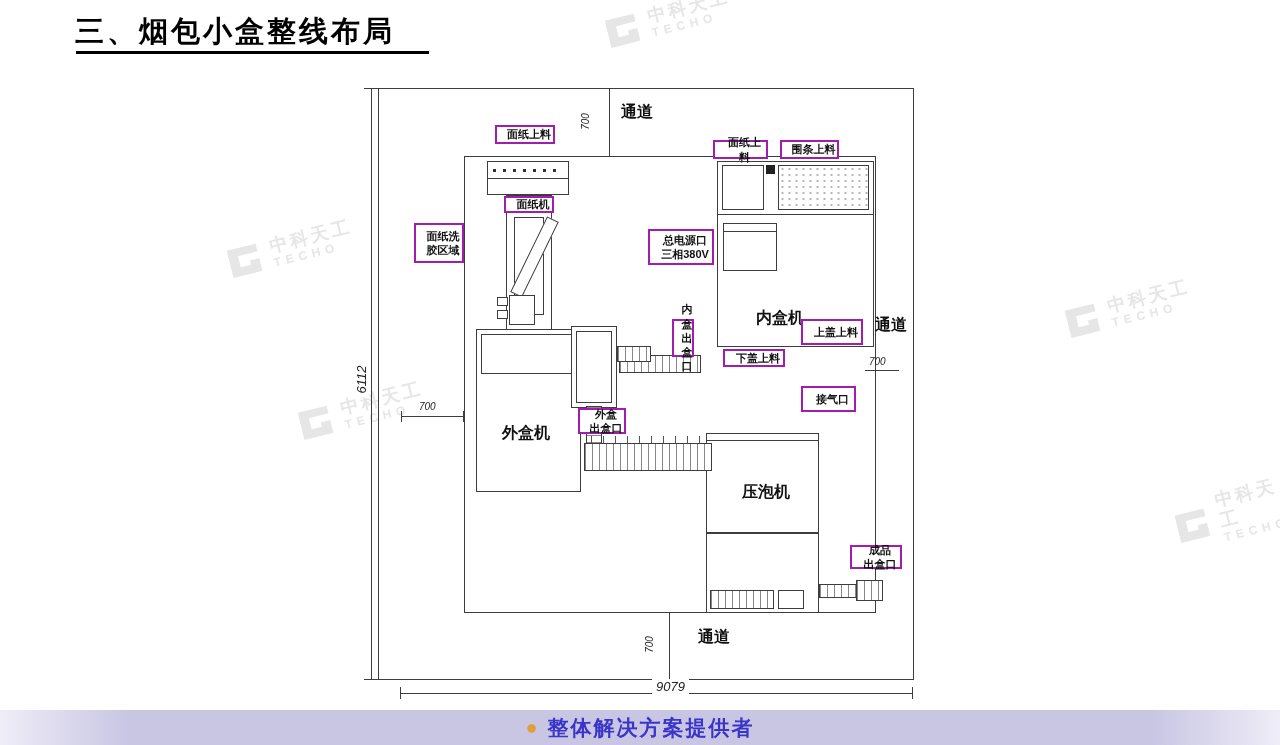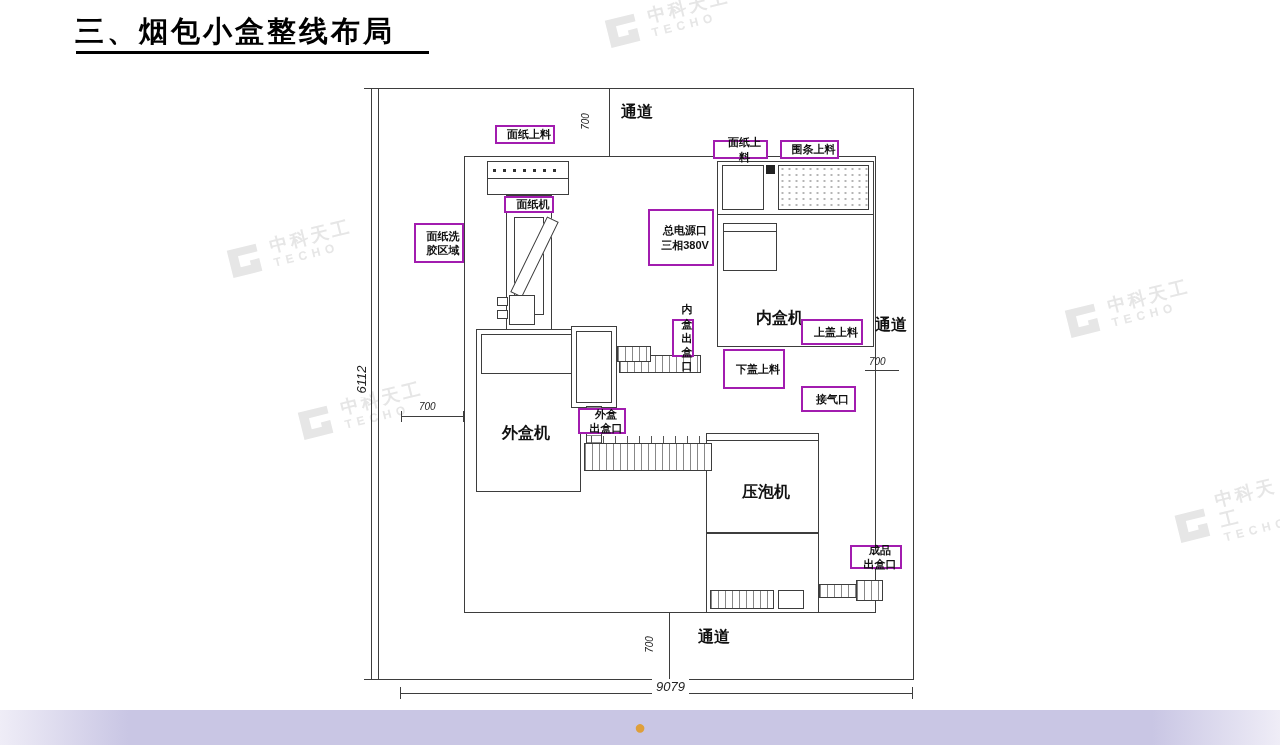--- a/index.html
+++ b/index.html
@@ -144,28 +144,28 @@
   <div class="lb" style="left:334px;top:51px;width:55px;height:19px">面纸上料</div>
   <div class="lb" style="left:401px;top:51px;width:59px;height:19px">围条上料</div>
   <div class="rc" style="left:338px;top:72px;width:157px;height:186px"></div>
   <div class="ln" style="left:339px;top:125px;width:155px;height:1px"></div>
   <div class="rc" style="left:343px;top:76px;width:42px;height:45px"></div>
   <div class="ln" style="left:387px;top:76px;width:9px;height:9px;background:#222;z-index:4"></div>
   <div class="rc holes" style="left:399px;top:76px;width:91px;height:45px"></div>
   <div class="rc" style="left:344px;top:134px;width:54px;height:48px"></div>
   <div class="ln" style="left:345px;top:142px;width:52px;height:1px"></div>
   <span class="mn" style="left:377px;top:219px">内盒机</span>
-  <div class="lb" style="left:269px;top:120px;width:66px;height:57px">总电源口
+  <div class="lb" style="left:269px;top:140px;width:66px;height:36px">总电源口
 三相380V</div>
 
   <div class="lb" style="left:422px;top:230px;width:62px;height:26px">上盖上料</div>
   <span class="mn" style="left:496px;top:226px">通道</span>
   <div class="lb" style="left:293px;top:230px;width:22px;height:38px">内盒
 出盒口</div>
-  <div class="lb" style="left:344px;top:260px;width:62px;height:40px">下盖上料</div>
+  <div class="lb" style="left:344px;top:260px;width:62px;height:18px">下盖上料</div>
   <span class="dim" style="left:490px;top:267px">700</span>
   <div class="ln" style="left:486px;top:281px;width:34px;height:1px"></div>
   <div class="lb" style="left:422px;top:297px;width:55px;height:26px">接气口</div>
   <div class="conv" style="left:240px;top:266px;width:82px;height:18px"></div>
 
   <div class="rc" style="left:97px;top:240px;width:105px;height:163px"></div>
   <div class="rc" style="left:102px;top:245px;width:95px;height:40px"></div>
   <span class="mn" style="left:123px;top:334px">外盒机</span>
   <div class="rc" style="left:192px;top:237px;width:46px;height:82px"></div>
   <div class="rc" style="left:197px;top:242px;width:36px;height:72px"></div>
@@ -194,13 +194,14 @@
 出盒口</div>
 
   <span class="mn" style="left:319px;top:538px">通道</span>
   <div class="ln" style="left:290px;top:524px;width:1px;height:68px"></div>
   <span class="dim" style="left:262px;top:550px;transform:rotate(-90deg)">700</span>
 
 </div>
 
 <div class="footer">
   <span class="dot">●</span>
+  <span class="seg">整体解决方案提供者</span>
 </div>
 
 </body></html>

